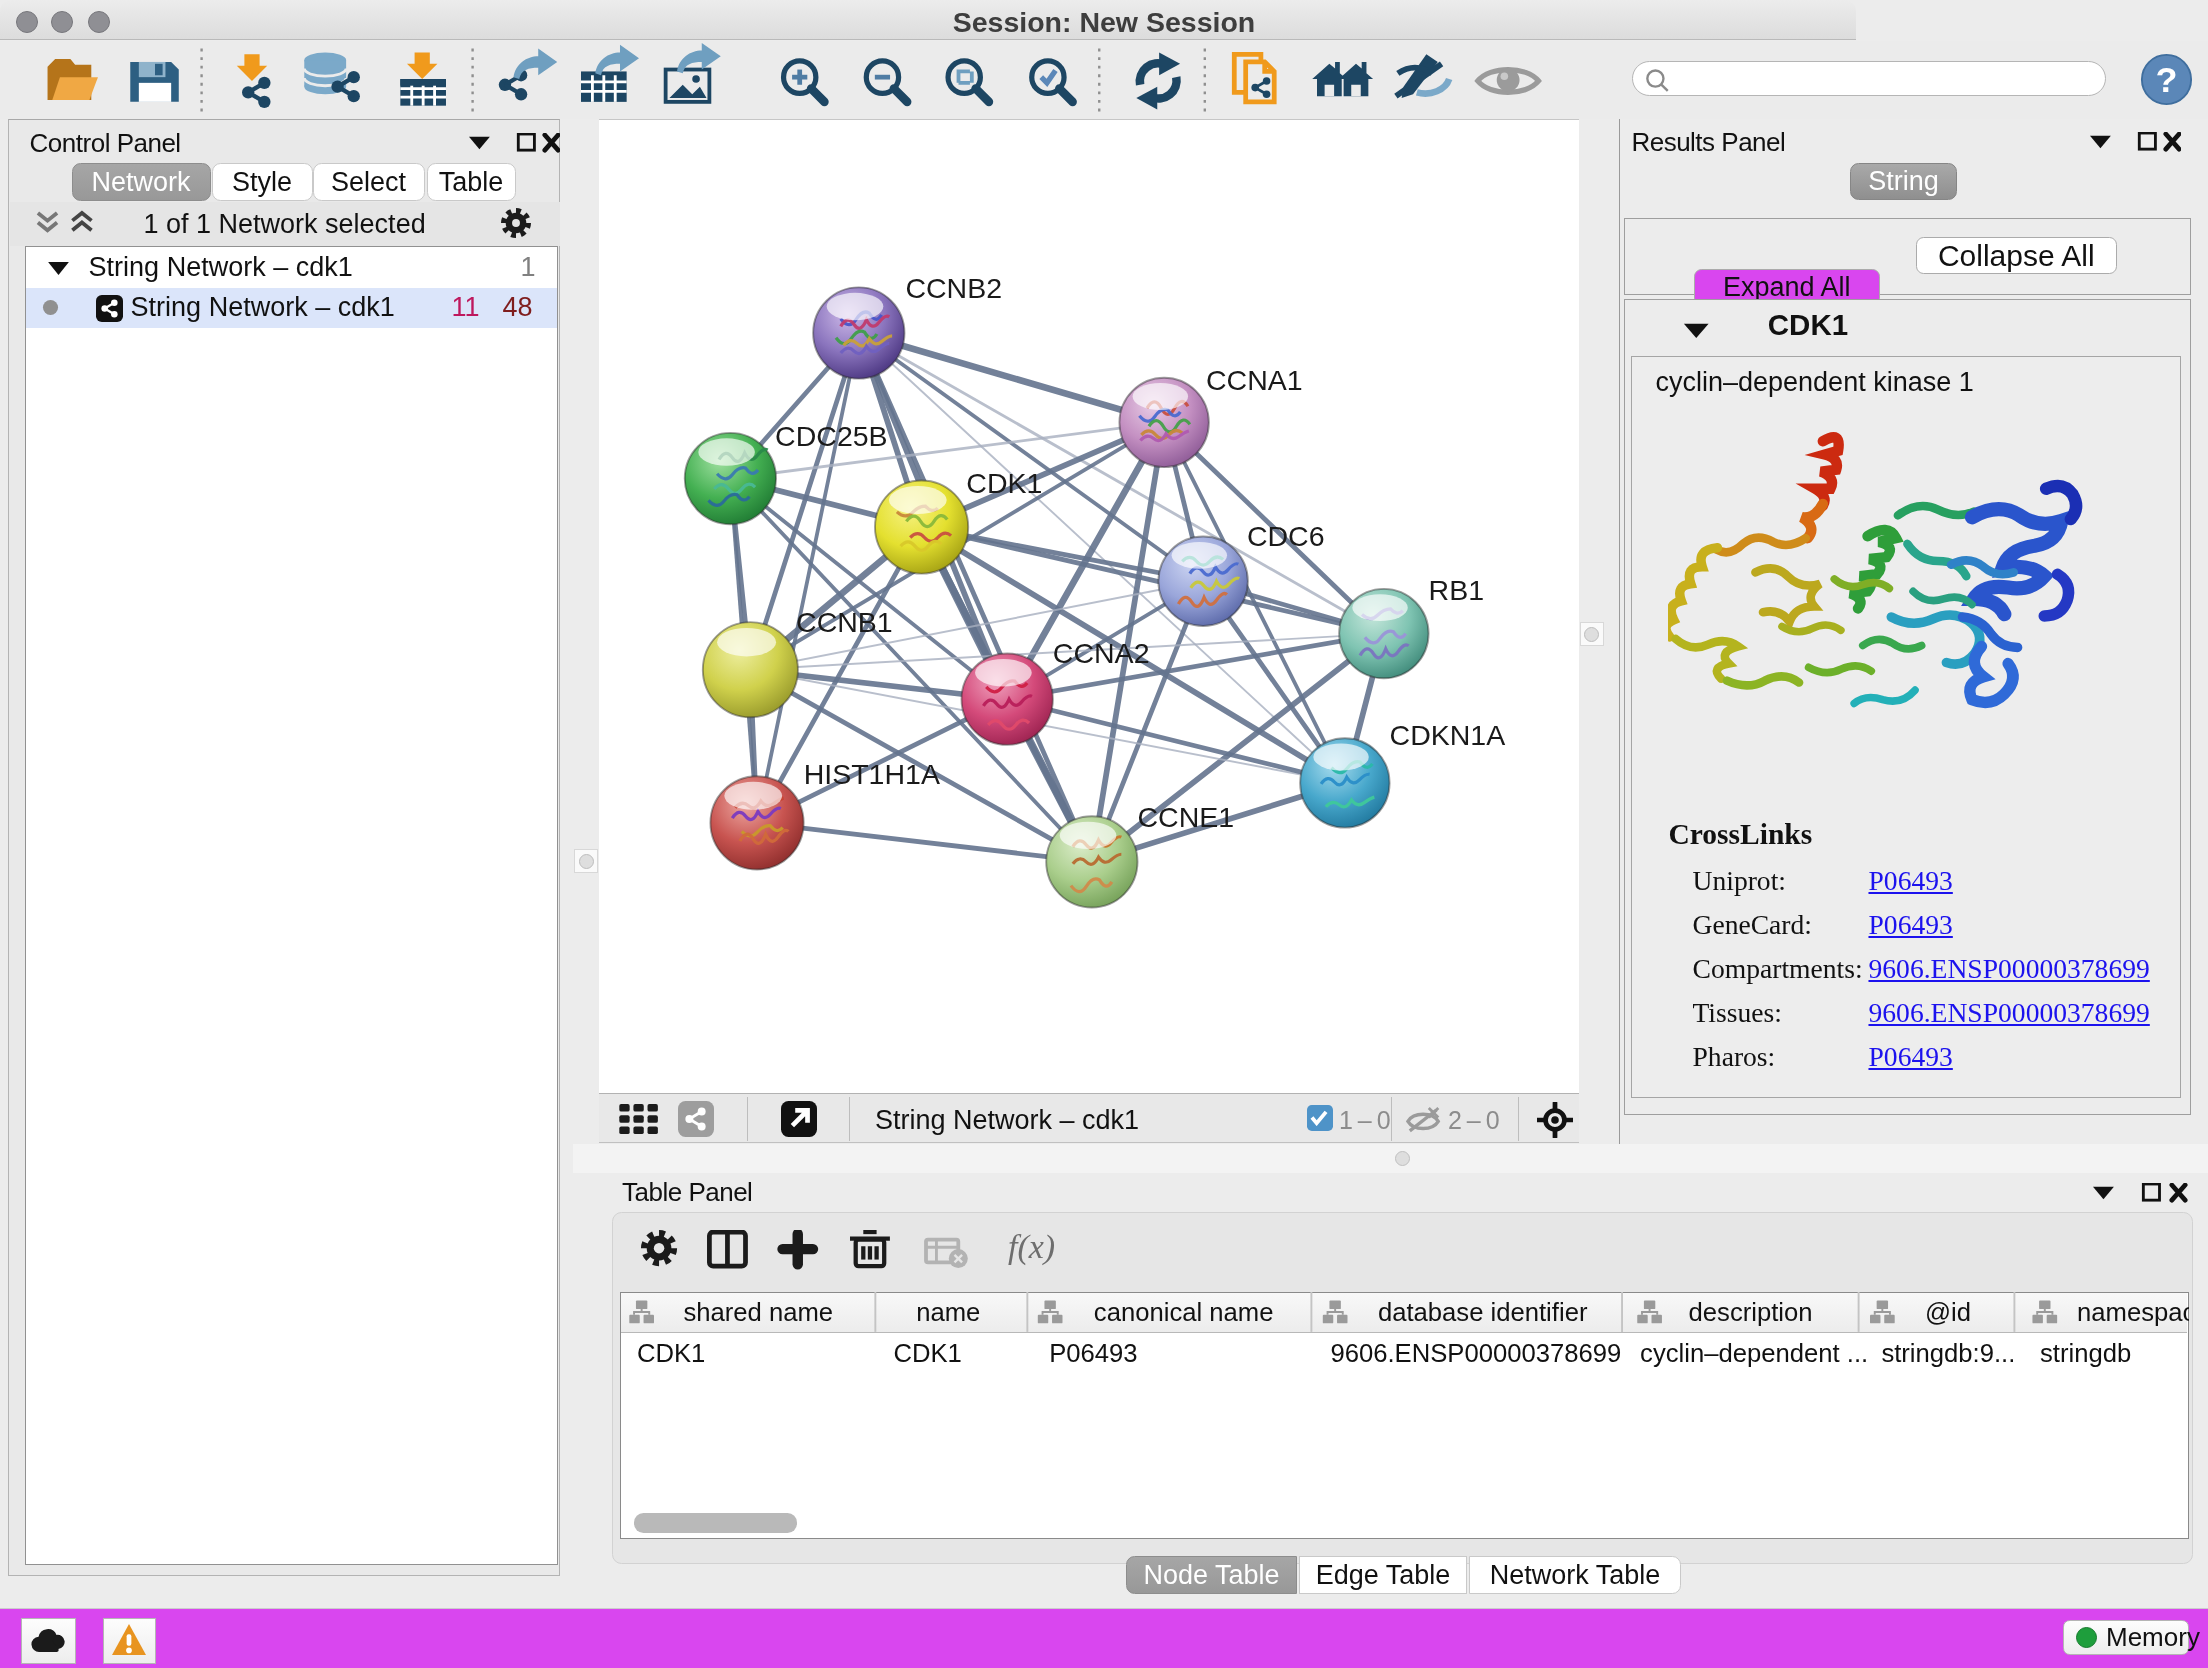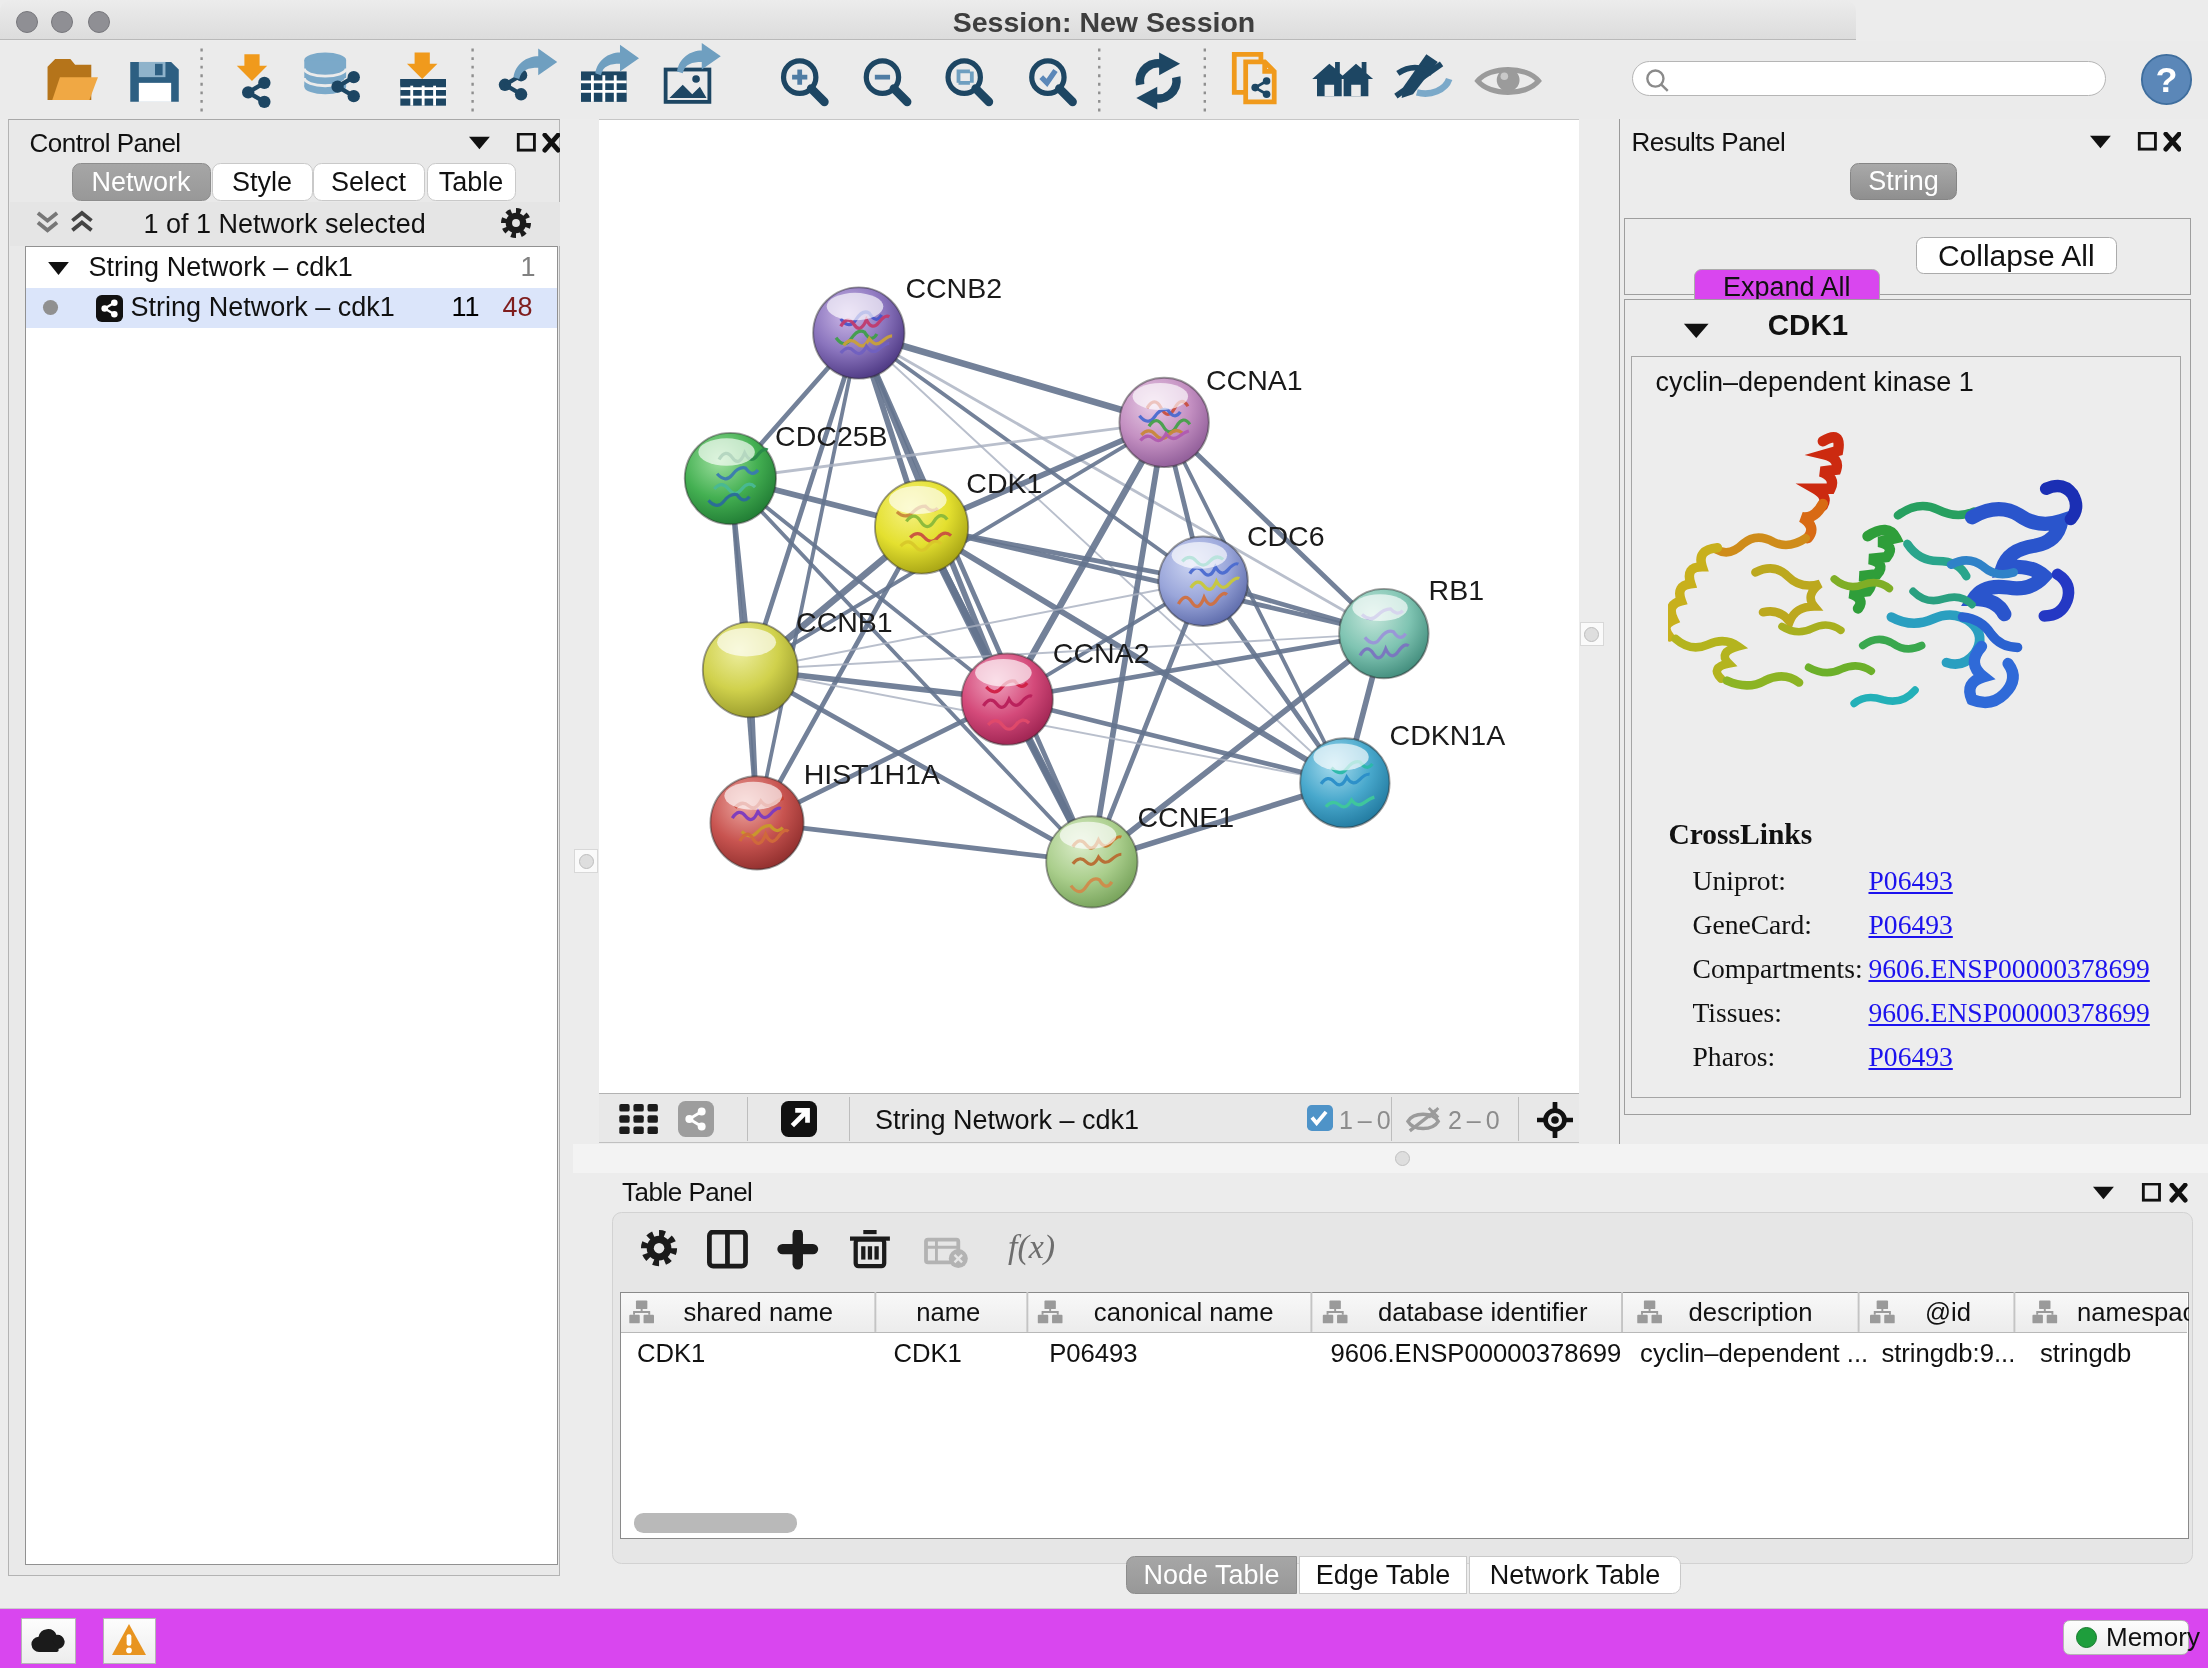--- a/index.html
+++ b/index.html
@@ -239,21 +239,21 @@
             <circle cx="19" cy="8" r="3.4"></circle>
             <circle cx="9" cy="14" r="3.4"></circle>
             <circle cx="19" cy="20" r="3.4"></circle>
           </g>
         <g stroke="#fff" stroke-width="2.4">
             <line x1="19" y1="8" x2="9" y2="14"></line>
             <line x1="9" y1="14" x2="19" y2="20"></line>
           </g>
       </svg>
       <span class="abs" style="left:105px;top:3.8px;">String Network – cdk1</span>
-      <span class="abs" style="left:426px;top:3.8px;color:#000000;">11</span>
+      <span class="abs" style="left:426px;top:3.8px;color:#be185d;">11</span>
       <span class="abs" style="left:477px;top:3.8px;color:#7f1d1d;">48</span>
     </div>
   </div>
 </div>
 
 <div id="netcanvas" class="abs"></div>
 <svg id="netsvg" class="abs" style="left:599px;top:119px;" width="980" height="974" viewBox="630 125 1030 1024">
   <defs>
     <radialGradient id="gB2" cx="0.38" cy="0.3" r="0.75">
         <stop offset="0" stop-color="#cdb9e8"></stop>

